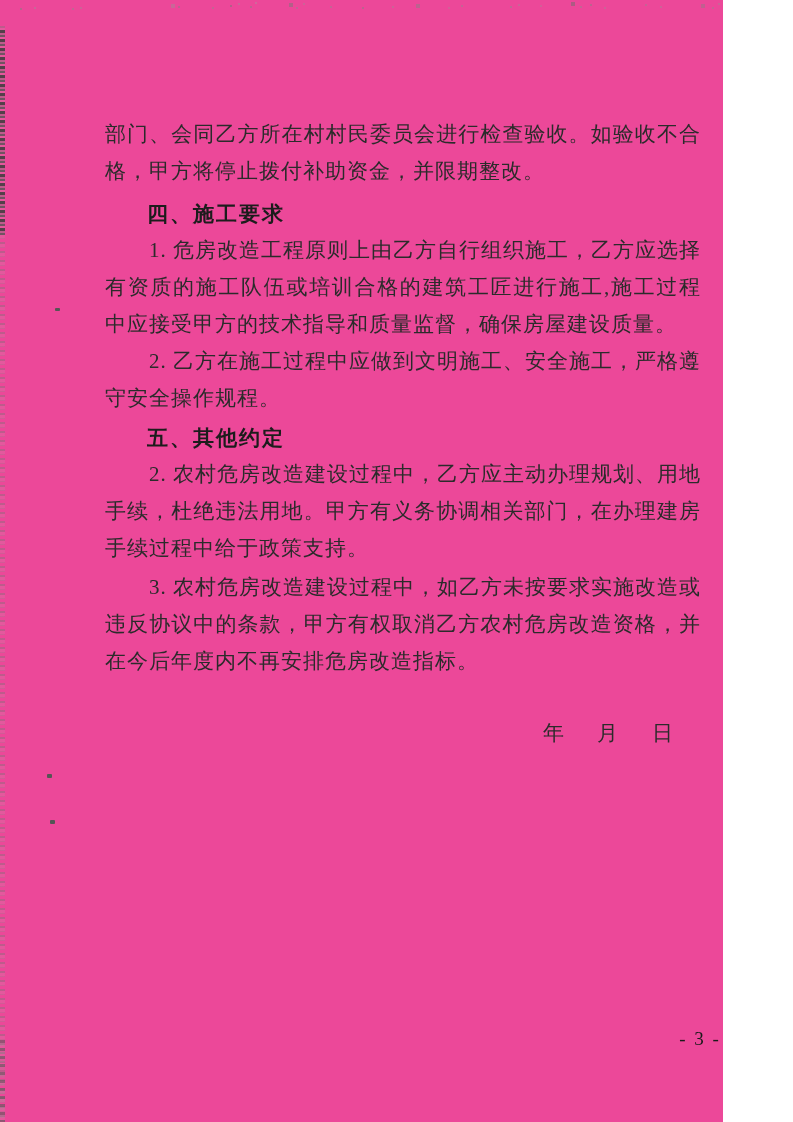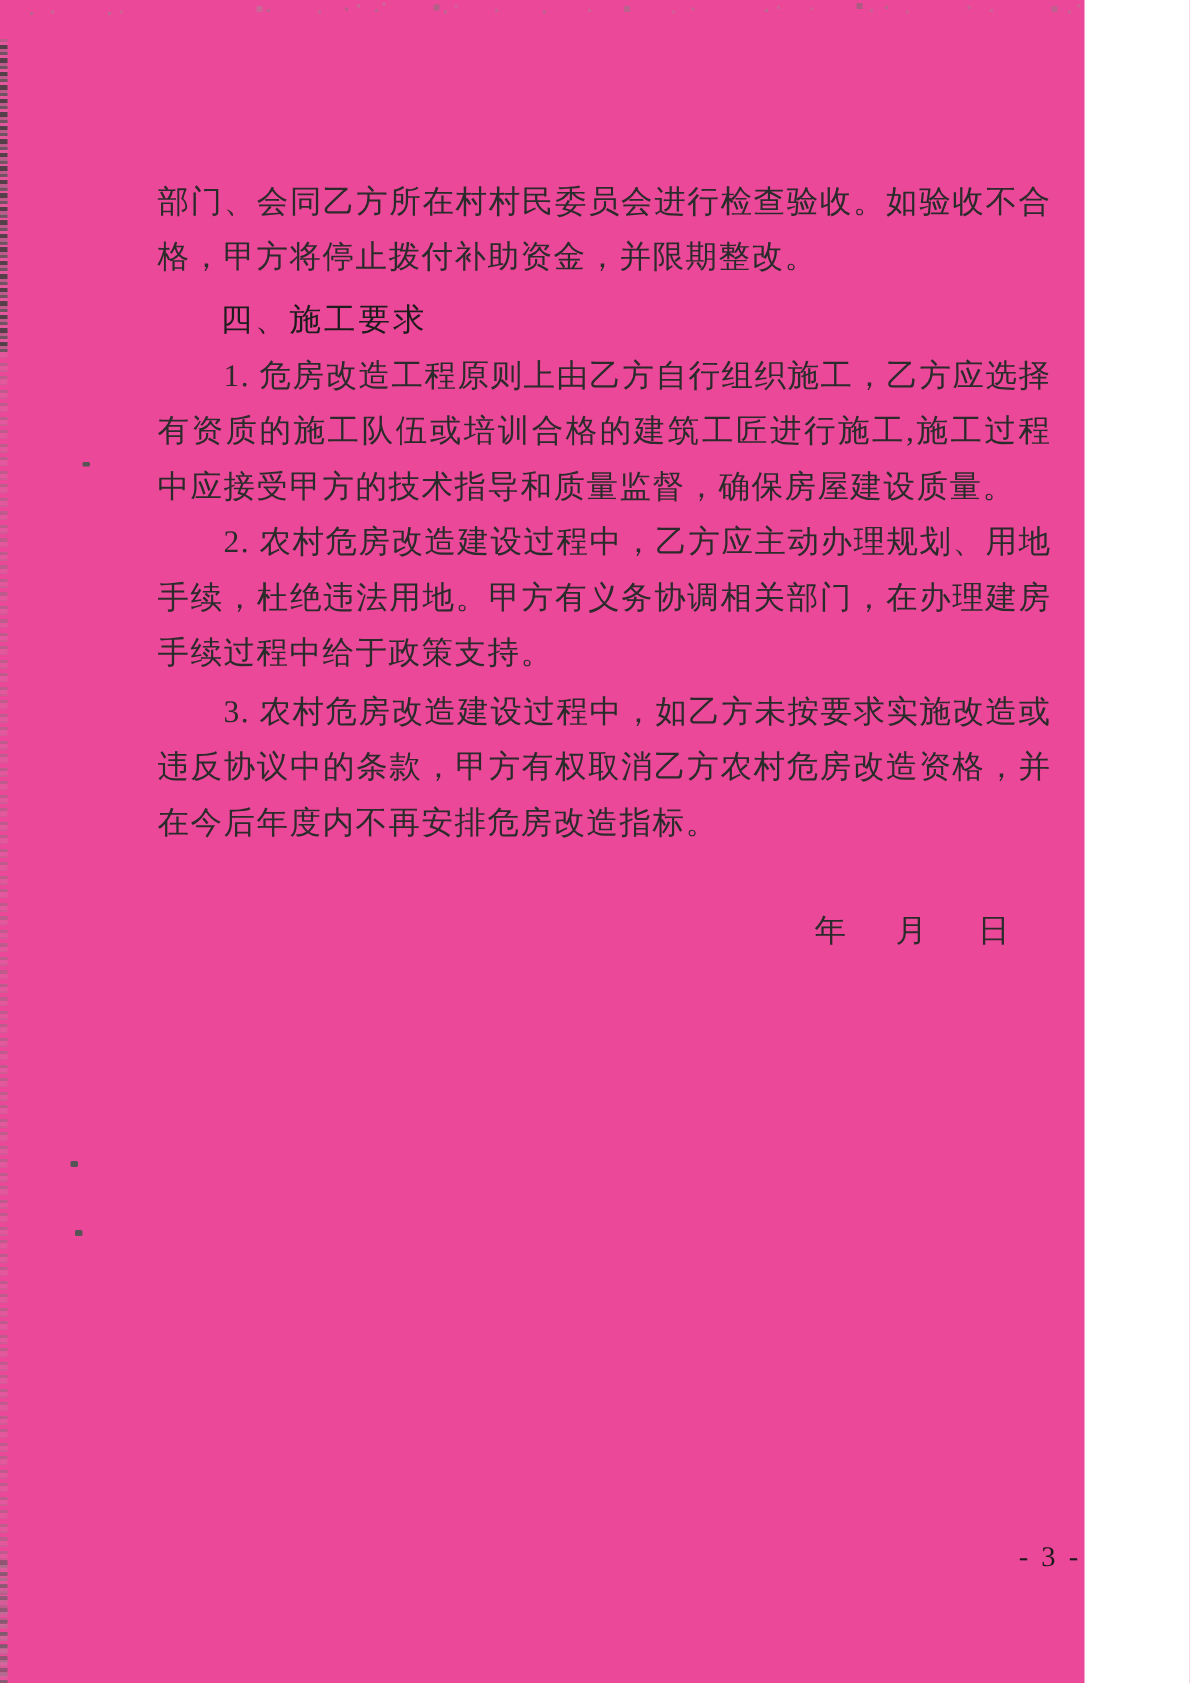--- a/index.html
+++ b/index.html
@@ -89,21 +89,21 @@
     text-align: justify;
     letter-spacing: 1px;
   }
   .para {
     margin: 0;
     text-indent: 44px;
   }
   .para.no-indent { text-indent: 0; }
   .heading {
     margin: 0;
-    font-weight: normal;
+    font-weight: bold;
     text-indent: 42px;
     color: #1c1c1c;
     font-family: "Liberation Sans", "DejaVu Sans", sans-serif;
     letter-spacing: 2px;
   }
   .heading.h-first { margin-top: 5px; }
   .heading.h-second { margin-top: 2px; }
   .para.p-last { margin-top: 2px; }
 
   .signature-row {
@@ -151,21 +151,23 @@
   <div class="artifact-dot dot-3"></div>
 
   <div class="doc">
 
     <p class="para no-indent">部门、会同乙方所在村村民委员会进行检查验收。如验收不合格，甲方将停止拨付补助资金，并限期整改。</p>
 
     <p class="heading h-first">四、施工要求</p>
 
     <p class="para">1. 危房改造工程原则上由乙方自行组织施工，乙方应选择有资质的施工队伍或培训合格的建筑工匠进行施工,施工过程中应接受甲方的技术指导和质量监督，确保房屋建设质量。</p>
 
+    <p class="para">2. 乙方在施工过程中应做到文明施工、安全施工，严格遵守安全操作规程。</p>
 
+    <p class="heading h-second">五、其他约定</p>
 
 
     <p class="para">2. 农村危房改造建设过程中，乙方应主动办理规划、用地手续，杜绝违法用地。甲方有义务协调相关部门，在办理建房手续过程中给于政策支持。</p>
 
     <p class="para p-last">3. 农村危房改造建设过程中，如乙方未按要求实施改造或违反协议中的条款，甲方有权取消乙方农村危房改造资格，并在今后年度内不再安排危房改造指标。</p>
 
 
     <div class="date-row">
       <span class="date-year">年</span>
       <span class="date-month">月</span>

